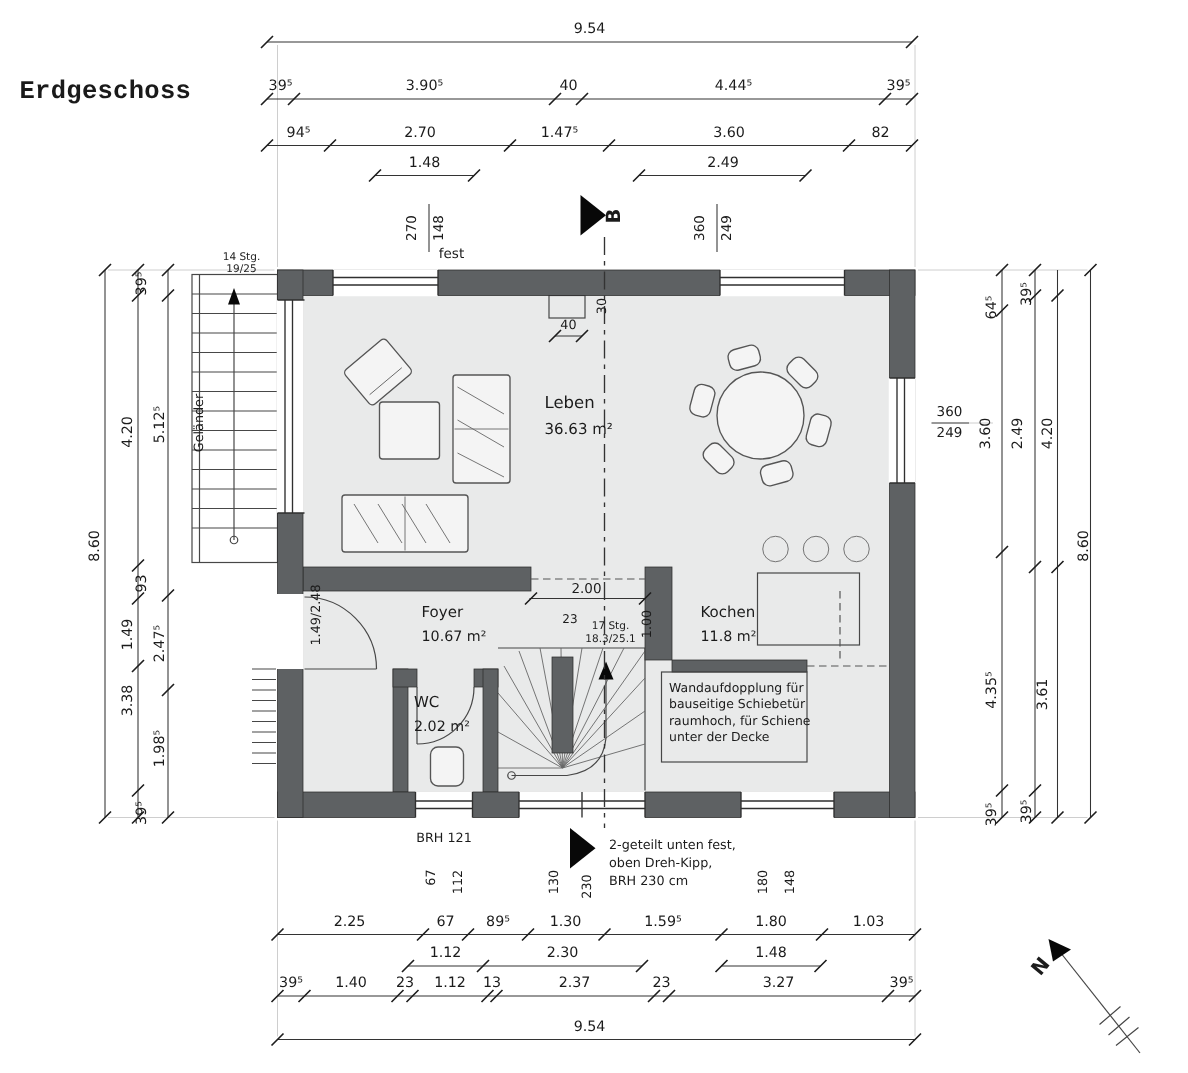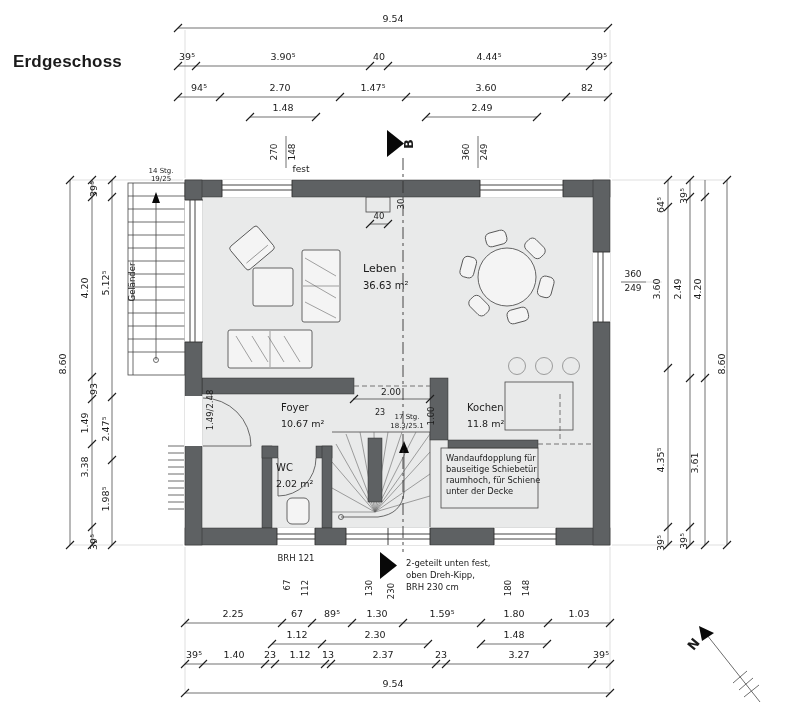--- a/index.html
+++ b/index.html
@@ -1,20 +1,20 @@
 <!DOCTYPE html>
 <html style="--wall: #5e6163; --floor: #e9eaea;"><head>
 <meta charset="utf-8">
 <style>
   html,body{margin:0;padding:0;background:#ffffff;}
   .canvas{position:relative;width:792px;height:715px;background:#fff;overflow:hidden;
           font-family:"DejaVu Sans",sans-serif;}
   .canvas svg{position:absolute;left:0;top:0;}
   .page-title{position:absolute;left:13px;top:52px;font-size:17px;font-weight:bold;
-              color:#1a1a1a;font-family:Liberation Sans, sans-serif;letter-spacing:.2px;}
+              color:#1a1a1a;font-family:Liberation Mono, monospace;letter-spacing:.2px;}
   .wall{fill:var(--wall,#5e6163);stroke:#2d2d2d;stroke-width:.5;}
   .floor{fill:var(--floor,#e9eaea);}
   .win{fill:#ffffff;}
   .glz{stroke:#2f2f2f;stroke-width:.9;fill:none;}
   .thin{stroke:#474747;stroke-width:.8;fill:none;}
   .furn{fill:#f4f4f4;stroke:#555;stroke-width:.9;}
   .furnline{stroke:#666;stroke-width:.6;fill:none;}
   .dim{stroke:#333;stroke-width:.7;fill:none;}
   .tick{stroke:#1e1e1e;stroke-width:1.1;fill:none;}
   .wit{stroke:#bdbdbd;stroke-width:.5;fill:none;}

